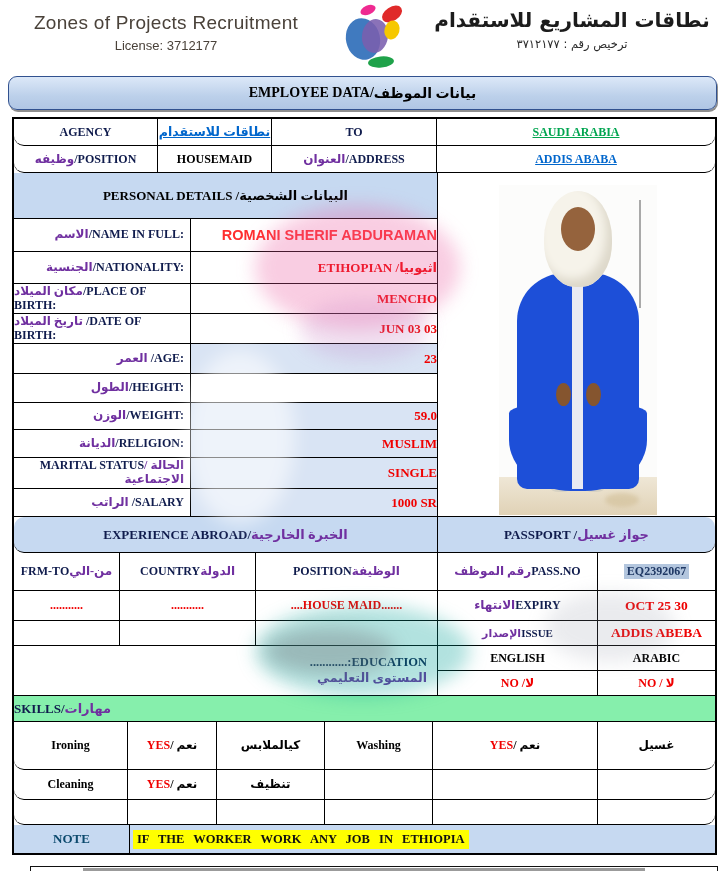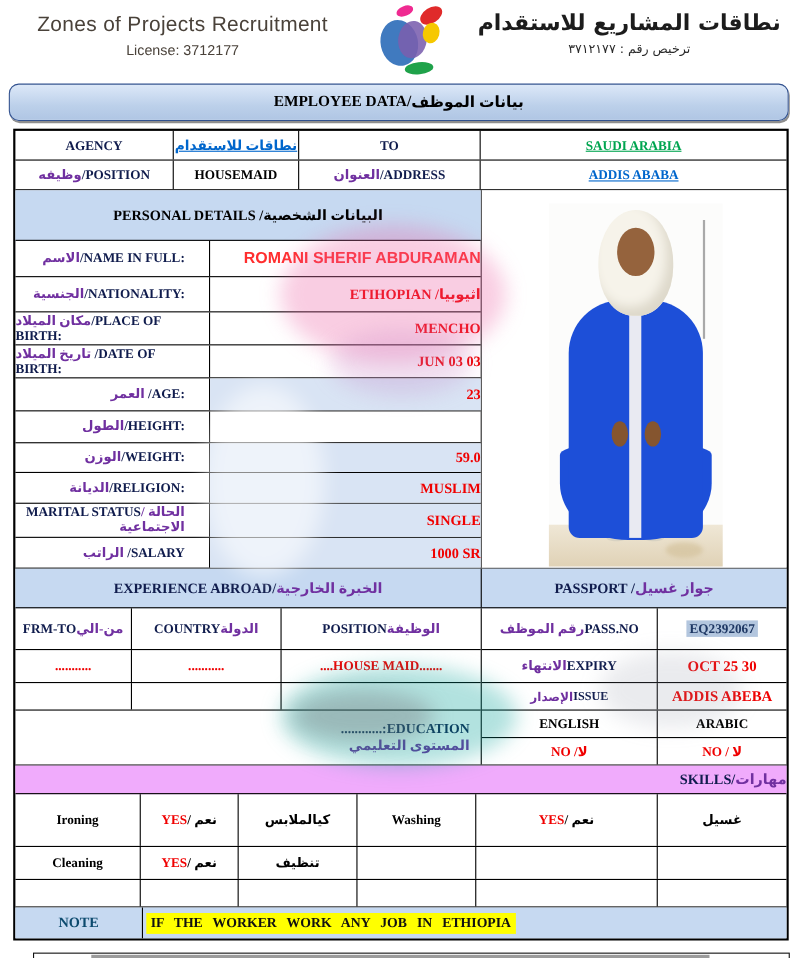--- a/index.html
+++ b/index.html
@@ -15,48 +15,48 @@
              font-family:"DejaVu Sans",sans-serif;color:#1c1c1c;}
   .hdr-right .co{font-size:20px;font-weight:bold;}
   .hdr-right .lic{font-size:11.5px;margin-top:5px;color:#2a2a2a;}
   
   .emp-banner{position:absolute;left:8px;top:76px;width:707px;height:32px;border:1px solid #31518f;
       border-radius:9px;background:linear-gradient(#dce8f8,#bcd0ea 60%,#b0c6e4);
       box-shadow:1px 2px 0 #8e8e8e;display:flex;align-items:center;justify-content:center;
       font-weight:bold;font-size:14px;}
   
   .formwrap{position:absolute;left:12px;top:117px;width:705px;border:2px solid #000;background:#fff;box-sizing:border-box;}
-  .row{display:flex;border-bottom:1px solid #000;box-sizing:border-box;}
+  .row{display:flex;border-bottom:1px solid #000;box-sizing:border-box;border-radius:10px;}
   .cell{box-sizing:border-box;border-right:1px solid #000;display:flex;align-items:center;
         justify-content:center;font-weight:bold;font-size:12px;text-align:center;}
   .cell:last-child{border-right:none;}
   .en{color:#101c4d;} .pur{color:#7030a0;} .red{color:#f00000;} .blk{color:#000;}
   .lnk{color:#0066cc;text-decoration:underline;}
   .grn{color:#00a550;text-decoration:underline;}
   .banner{background:#c6d9f1;font-weight:bold;}
   .midflex{display:flex;border-bottom:1px solid #000;}
   .midleft{width:424px;border-right:1px solid #000;box-sizing:border-box;}
   .pd-banner{height:46px;background:#c6d9f1;border-bottom:1px solid #000;display:flex;
              align-items:center;justify-content:center;font-weight:bold;font-size:13px;box-sizing:border-box;}
   .prow{display:flex;border-bottom:1px solid #000;box-sizing:border-box;}
   .prow:last-child{border-bottom:none;}
   .plabel{width:177px;border-right:1px solid #000;box-sizing:border-box;display:flex;flex-direction:column;
-          align-items:flex-end;justify-content:center;padding-right:22px;font-weight:bold;font-size:12px;line-height:1.15;}
+          align-items:flex-end;justify-content:center;padding-right:6px;font-weight:bold;font-size:12px;line-height:1.15;}
   .pvalue{flex:1;display:flex;align-items:center;justify-content:flex-end;font-weight:bold;font-size:13px;}
   .bluebg{background:#d9e4f4;}
   .photo-cell{flex:1;position:relative;background:#fff;}
   .expflex{display:flex;border-bottom:1px solid #000;}
   .expleft{width:424px;border-right:1px solid #000;box-sizing:border-box;}
   .expright{flex:1;}
   .erow{display:flex;border-bottom:1px solid #000;box-sizing:border-box;}
   .erow:last-child,.prowend{border-bottom:none;}
   .edu{height:49px;display:flex;flex-direction:column;align-items:flex-end;justify-content:center;
        padding-right:10px;font-weight:bold;font-size:12.5px;box-sizing:border-box;}
-  .skills-banner{height:26px;background:#f0abfc;border-bottom:1px solid #000;display:flex;align-items:center;
-       justify-content:flex-end;font-weight:bold;font-size:13px;box-sizing:border-box;}
+  .skills-banner{height:26px;background:#86efac;border-bottom:1px solid #000;display:flex;align-items:center;
+       justify-content:flex-start;font-weight:bold;font-size:13px;box-sizing:border-box;}
   .note-row{display:flex;background:#c6d9f1;height:28px;box-sizing:border-box;}
   .note-label{width:116px;border-right:1px solid #000;box-sizing:border-box;display:flex;align-items:center;
        justify-content:center;font-weight:bold;font-size:13px;color:#0c4a6e;}
   .note-text{flex:1;display:flex;align-items:center;padding-left:3px;}
   .hl-yellow{background:#ffff00;color:#111;font-weight:bold;font-size:12.5px;word-spacing:6px;padding:2px 4px;}
   .hl-sel{background:#b3c6de;color:#1f3864;padding:0 3px;}
   
   .photo{position:absolute;left:61px;top:12px;width:158px;height:330px;background:#fcfcfb;}
   .ph-floor{position:absolute;bottom:0;left:0;right:0;height:38px;background:linear-gradient(#efe7d6,#e0d2b6);}
   .ph-stain{position:absolute;bottom:8px;right:18px;width:34px;height:14px;background:#cdb98e;border-radius:50%;opacity:.5;filter:blur(2px);}

